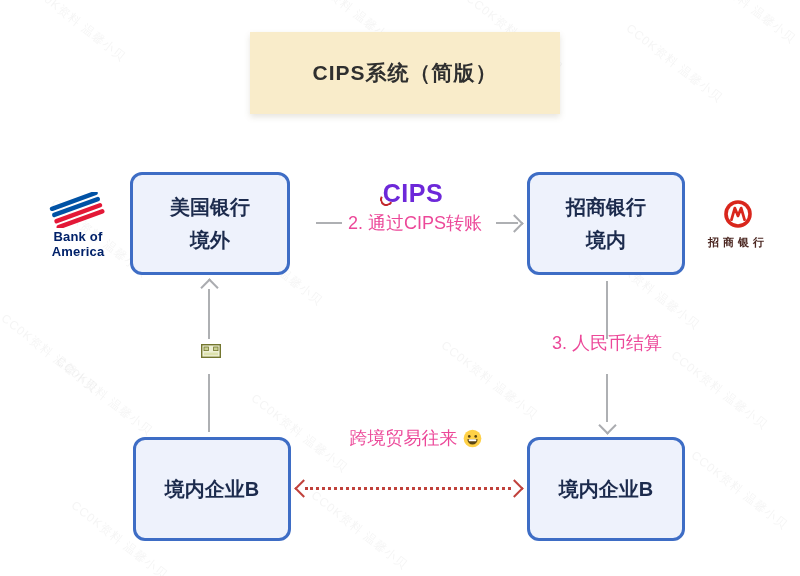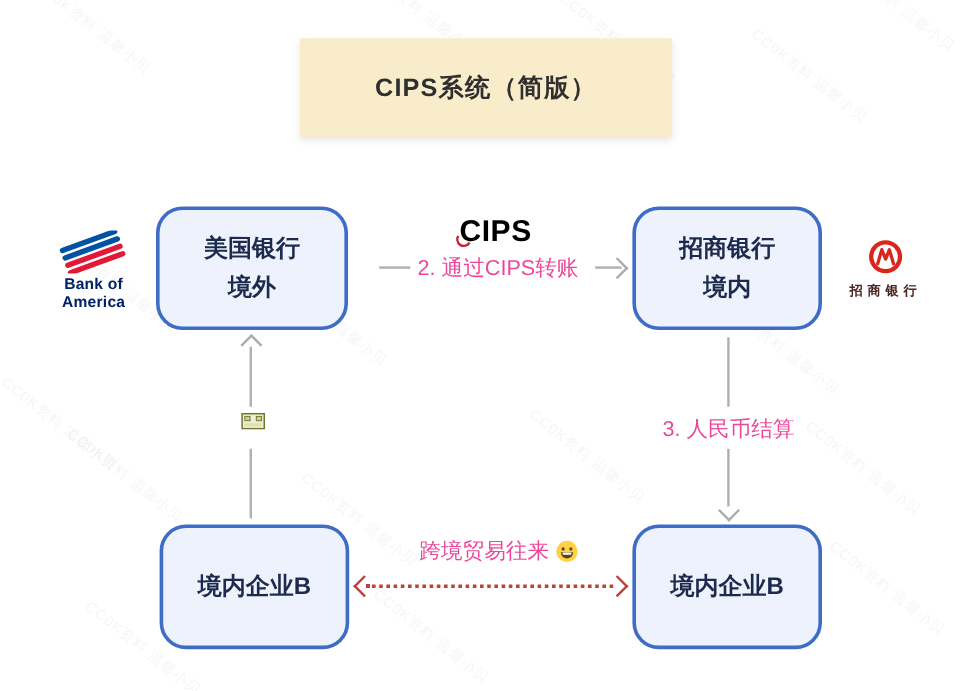--- a/index.html
+++ b/index.html
@@ -17,21 +17,21 @@
   
   .title-banner {
     position:absolute; left:250px; top:32px; width:310px; height:82px;
     background:#f9ecca; display:flex; align-items:center; justify-content:center;
     font-size:21px; font-weight:700; color:#2f2f2f; letter-spacing:1px;
     box-shadow:0 3px 6px rgba(120,110,80,0.18); z-index:1;
   }
   
   .node {
     position:absolute; border:3px solid #3e6dc5; background:#eef2fc;
-    border-radius:22px; display:flex; flex-direction:column;
+    border-radius:12px; display:flex; flex-direction:column;
     align-items:center; justify-content:center;
     font-weight:700; color:#1c2b4d; font-size:20px; line-height:33px;
     z-index:1; box-sizing:border-box; text-align:center;
   }
   .node-us   { left:130px; top:172px; width:160px; height:103px; }
   .node-cmb  { left:527px; top:172px; width:158px; height:103px; }
   .node-a    { left:133px; top:437px; width:158px; height:104px; }
   .node-b    { left:527px; top:437px; width:158px; height:104px; }
   
   .boa-logo {
@@ -40,21 +40,21 @@
   .boa-text { font-size:13px; font-weight:700; color:#012169; margin-top:1px; letter-spacing:0.2px; }
   .cmb-logo {
     position:absolute; left:701px; top:198px; width:74px; text-align:center; z-index:1;
   }
   .cmb-text { font-size:11px; font-weight:700; color:#4a2620; letter-spacing:4px; margin-top:3px; }
   .cips-logo {
     position:absolute; left:368px; top:179px; width:90px; text-align:center; z-index:1;
   }
   .cips-wordmark {
     position:relative; display:inline-block; font-weight:800; font-size:25px;
-    color:#000000; letter-spacing:0.5px;
+    color:#6d28d9; letter-spacing:0.5px;
   }
   .cips-accent {
     position:absolute; left:-3px; bottom:2px; width:9px; height:9px;
     border:2.5px solid transparent; border-left-color:#c2272d; border-bottom-color:#c2272d;
     border-radius:50%; transform:rotate(-15deg);
   }
   
   .vline { position:absolute; width:0; border-left:2px solid #aeb0b3; z-index:1; }
   .hline { position:absolute; height:0; border-top:2px solid #aeb0b3; z-index:1; }
   .chev  { position:absolute; width:11px; height:11px; transform:rotate(45deg); z-index:1; }
@@ -69,22 +69,22 @@
     position:absolute; left:305px; top:487px; width:206px; height:0;
     border-top:3px dotted #c0413b; z-index:1;
   }
   
   .step-label {
     position:absolute; font-size:18px; color:#ec4899; text-align:center; z-index:2;
     display:inline-flex; align-items:center; justify-content:center; gap:5px;
   }
   .lbl-step1 { left:138px; top:344px; width:145px; }
   .lbl-step2 { left:330px; top:211px; width:170px; }
-  .lbl-step3 { left:537px; top:345px; width:140px; }
-  .lbl-trade { left:328px; top:447px; width:175px; }
+  .lbl-step3 { left:537px; top:331px; width:140px; }
+  .lbl-trade { left:328px; top:426px; width:175px; }
   .icon-svg { display:inline-block; vertical-align:middle; }
 </style>
 </head>
 <body>
 
 <span class="wm" style="left:18px;  top:14px;">CC0K资料 温馨小贝</span>
 <span class="wm" style="left:290px; top:0px;">CC0K资料 温馨小贝</span>
 <span class="wm" style="left:455px; top:25px;">CC0K资料 温馨小贝</span>
 <span class="wm" style="left:615px; top:55px;">CC0K资料 温馨小贝</span>
 <span class="wm" style="left:688px; top:-4px;">CC0K资料 温馨小贝</span>

